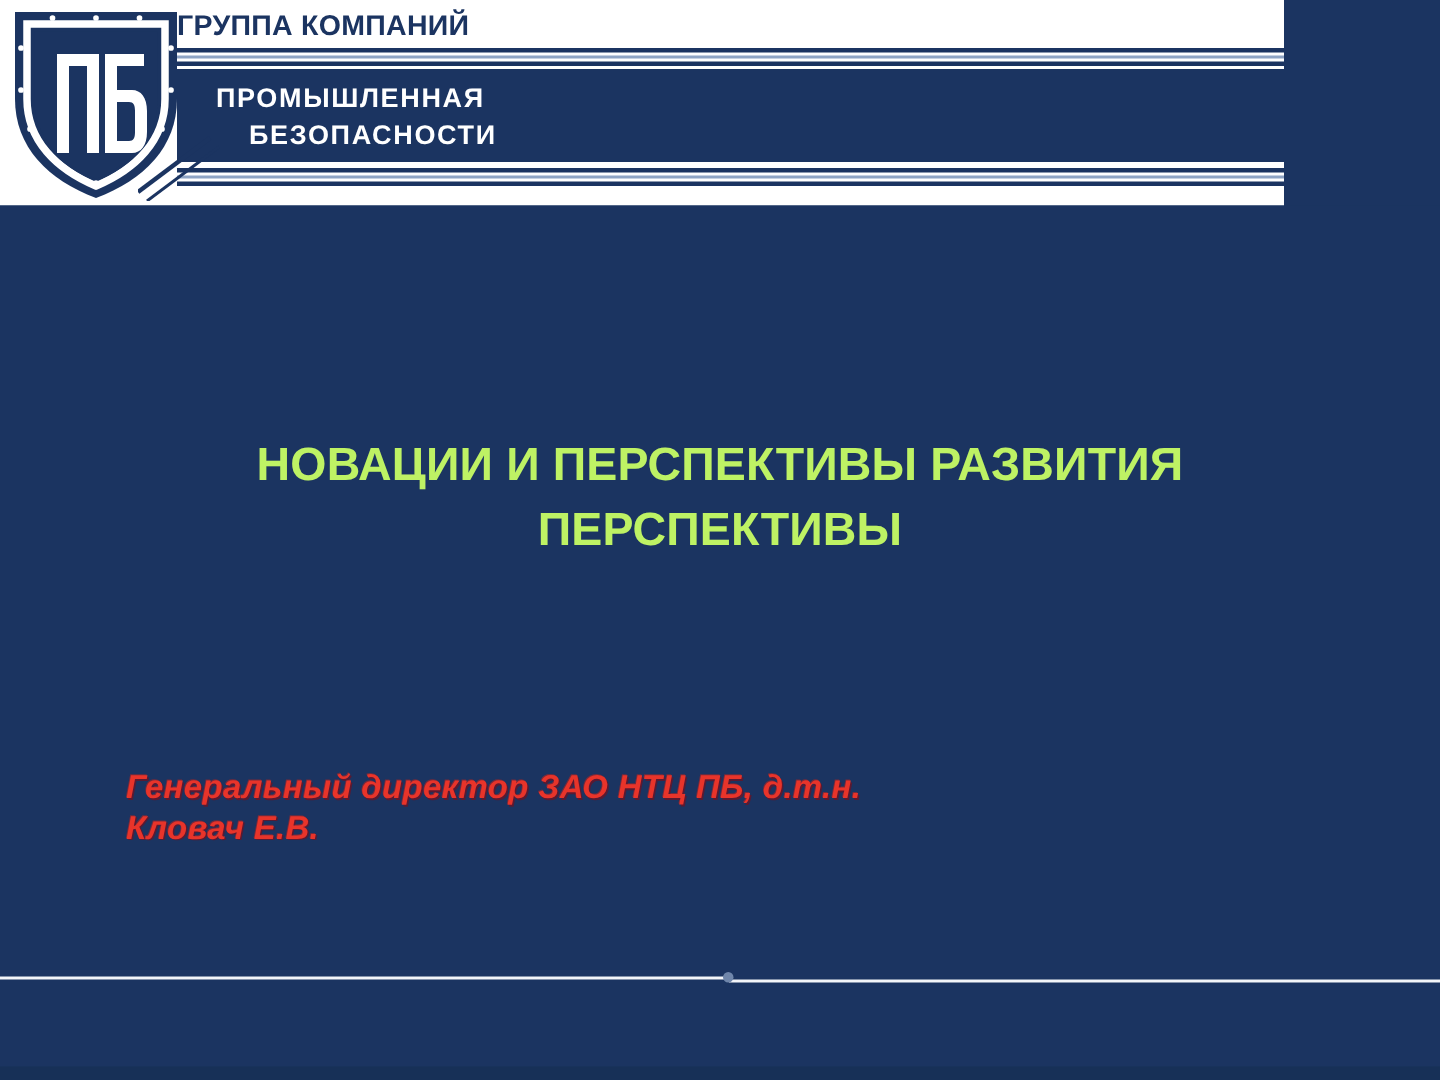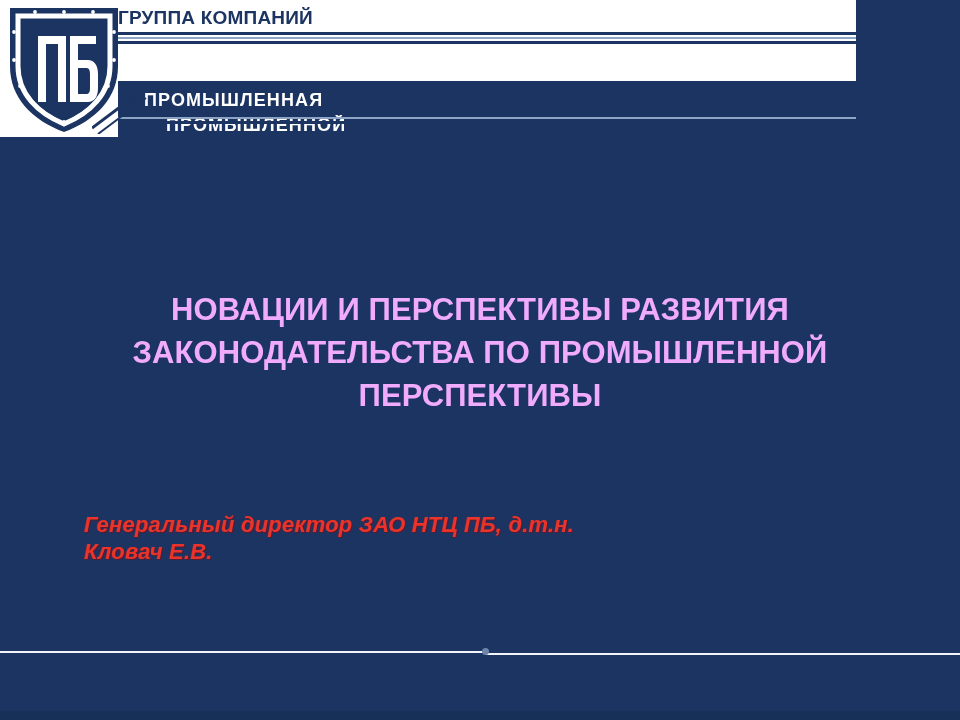--- a/index.html
+++ b/index.html
@@ -64,21 +64,20 @@
   #rule-c { left: 118px; top: 41px;  width: 842px; height: 3px; background:#1b3461; }
 
   
   .banner {
     position: absolute;
     left: 118px;
     top: 46px;
     width: 842px;
     height: 62px;
     background: #1b3461;
-    margin-top: 35px;
   }
   .banner-line {
     position: absolute;
     left: 26px;
     color: #ffffff;
     font-size: 18px;
     font-weight: bold;
     letter-spacing: 1.1px;
     white-space: nowrap;
   }
@@ -108,21 +107,21 @@
 
   
   #title-block {
     position: absolute;
     left: 60px;
     top: 288px;
     width: 840px;
     text-align: center;
   }
   .title-line {
-    color: #f0abfc;
+    color: #bef264;
     font-size: 31px;
     font-weight: bold;
     line-height: 43px;
     letter-spacing: 0.1px;
     white-space: nowrap;
   }
 
   
   #author-block {
     position: absolute;
@@ -207,38 +206,37 @@
     </div>
 
     <div class="group-title">ГРУППА КОМПАНИЙ</div>
 
     <div class="rule-thin" id="rule-a"></div>
     <div class="rule-hair" id="rule-b"></div>
     <div class="rule-thin" id="rule-c"></div>
 
     <div class="banner">
       <div class="banner-line" id="banner-line-1">ПРОМЫШЛЕННАЯ</div>
-      <div class="banner-line" id="banner-line-2">ПРОМЫШЛЕННОЙ</div>
+      <div class="banner-line" id="banner-line-2">БЕЗОПАСНОСТИ</div>
     </div>
 
     <div class="rule-thin" id="rule-d"></div>
     <div class="rule-hair" id="rule-e"></div>
     <div class="rule-thin" id="rule-f"></div>
 
     <svg style="position:absolute;left:92px;top:88px;" width="90" height="46">
       <line x1="0" y1="40" x2="48" y2="4" stroke="#1b3461" stroke-width="3"></line>
       <line x1="6" y1="46" x2="54" y2="10" stroke="#1b3461" stroke-width="2"></line>
     </svg>
   </div>
 
   <div id="body-area"></div>
 
   <div id="title-block">
     <div class="title-line">НОВАЦИИ И ПЕРСПЕКТИВЫ РАЗВИТИЯ</div>
-    <div class="title-line">ЗАКОНОДАТЕЛЬСТВА ПО ПРОМЫШЛЕННОЙ</div>
     <div class="title-line">ПЕРСПЕКТИВЫ</div>
   </div>
 
   <div id="author-block">
     <div class="author-line">Генеральный директор ЗАО НТЦ ПБ, д.т.н.</div>
     <div class="author-line">Кловач Е.В.</div>
   </div>
 
   <div id="divider-left"></div>
   <div id="divider-right"></div>

